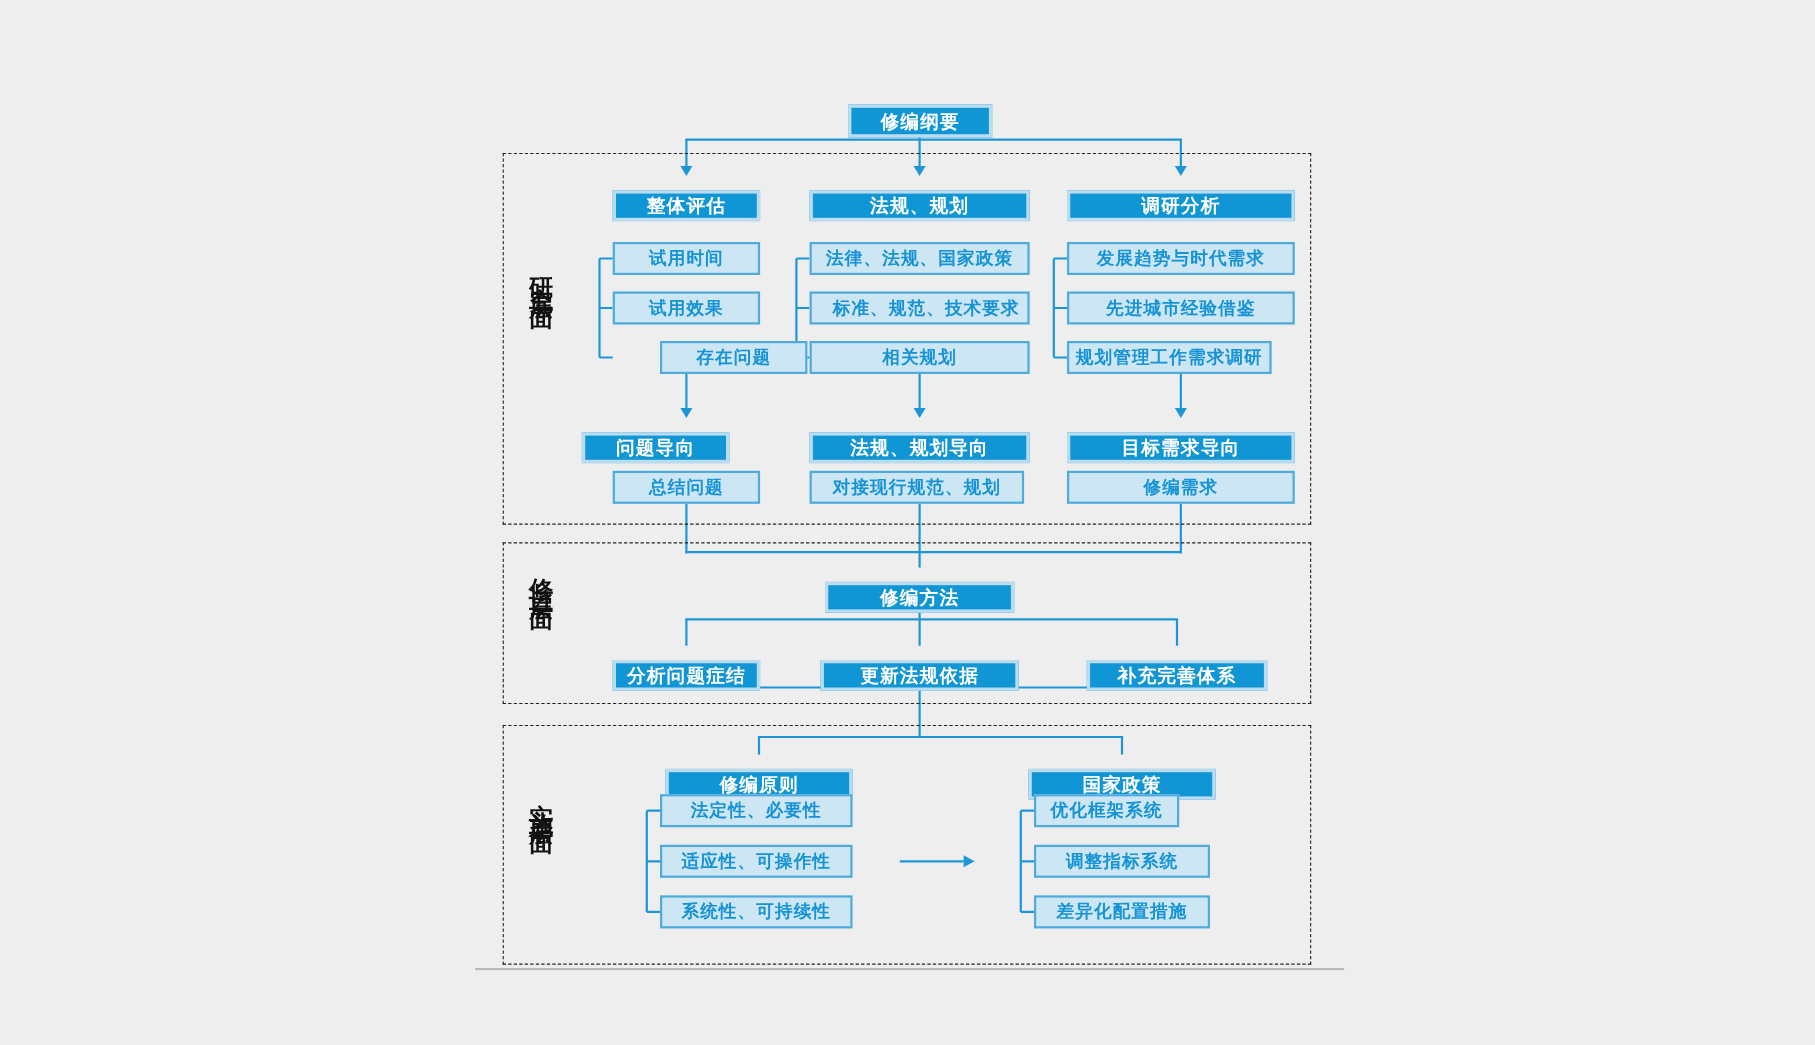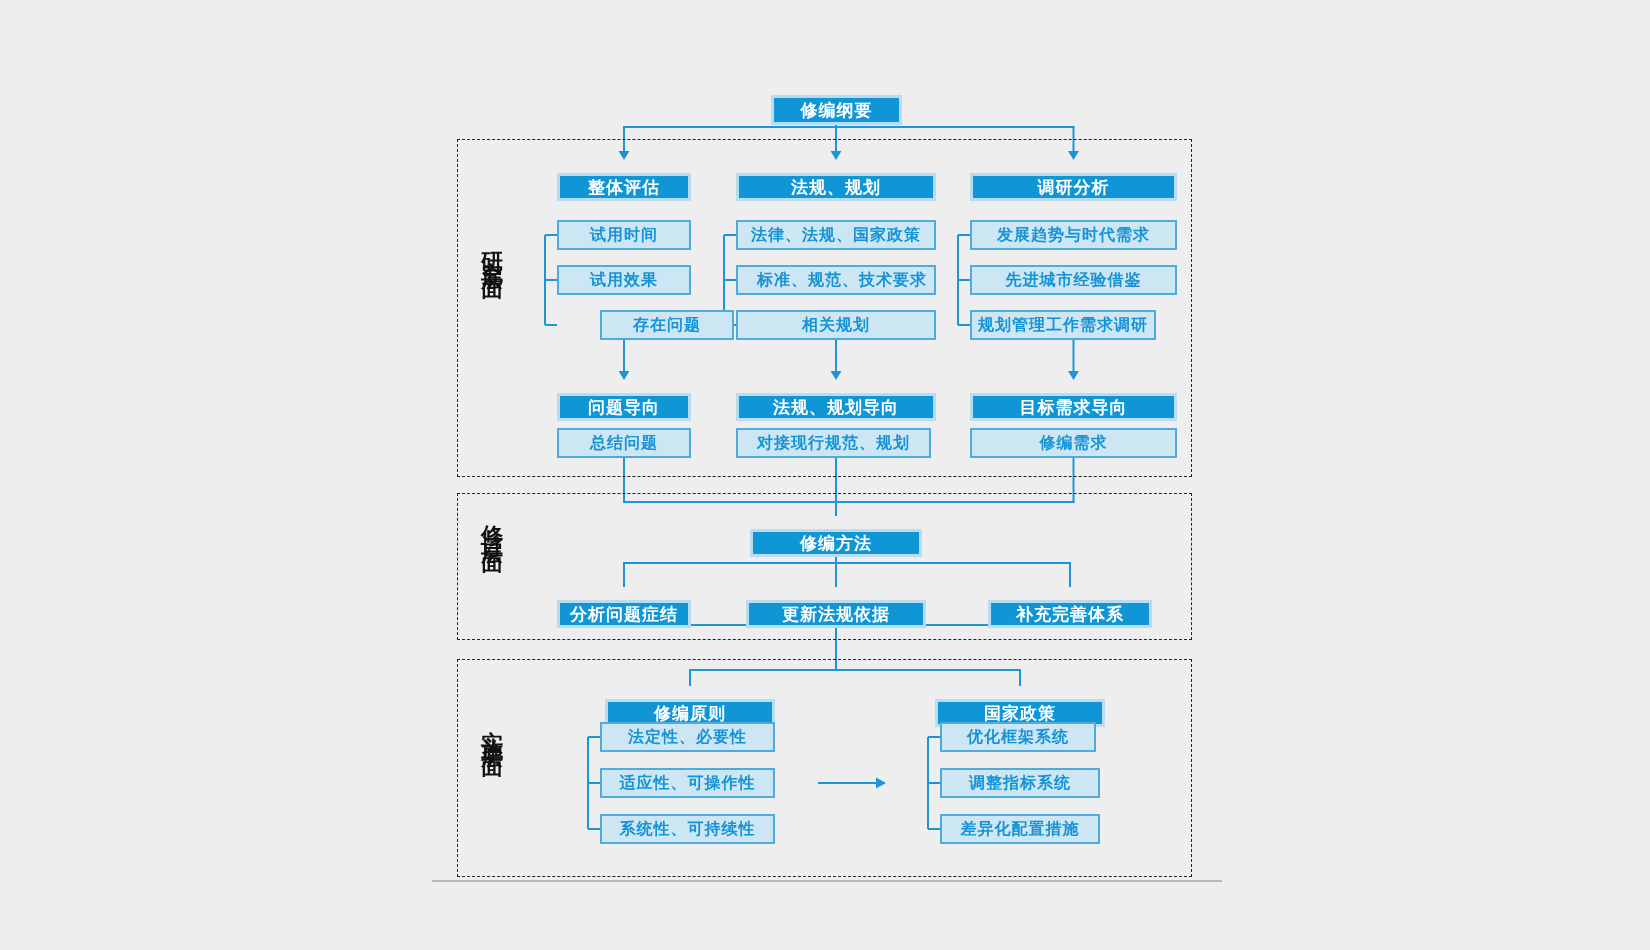--- a/index.html
+++ b/index.html
@@ -112,21 +112,21 @@
   </div>
   <div class="abs box-light" style="left:557px;top:220px;width:134px;height:30px;">
     <span>试用时间</span>
   </div>
   <div class="abs box-light" style="left:557px;top:265px;width:134px;height:30px;">
     <span>试用效果</span>
   </div>
   <div class="abs box-light" style="left:557px;top:310px;width:134px;height:30px;margin-left:43px;">
     <span>存在问题</span>
   </div>
-  <div class="abs box-solid" style="left:557px;top:380px;width:134px;height:28px;">
+  <div class="abs box-solid" style="left:529px;top:380px;width:134px;height:28px;">
     <span>问题导向</span>
   </div>
   <div class="abs box-light" style="left:557px;top:428px;width:134px;height:30px;">
     <span>总结问题</span>
   </div>
 
   <div class="abs box-solid" style="left:736px;top:160px;width:200px;height:28px;">
     <span>法规、规划</span>
   </div>
   <div class="abs box-light" style="left:736px;top:220px;width:200px;height:30px;">
@@ -192,21 +192,21 @@
   <div class="abs box-light" style="left:600px;top:768px;width:175px;height:30px;">
     <span>适应性、可操作性</span>
   </div>
   <div class="abs box-light" style="left:600px;top:814px;width:175px;height:30px;">
     <span>系统性、可持续性</span>
   </div>
 
   <div class="abs box-solid" style="left:935px;top:686px;width:170px;height:28px;">
     <span>国家政策</span>
   </div>
-  <div class="abs box-light" style="left:940px;top:722px;width:156px;height:30px;">
+  <div class="abs box-light" style="left:940px;top:722px;width:132px;height:30px;">
     <span>优化框架系统</span>
   </div>
   <div class="abs box-light" style="left:940px;top:768px;width:160px;height:30px;">
     <span>调整指标系统</span>
   </div>
   <div class="abs box-light" style="left:940px;top:814px;width:160px;height:30px;">
     <span>差异化配置措施</span>
   </div>
 
   <div class="abs divider" style="left:432px;top:880px;width:790px;height:2px;"></div>

